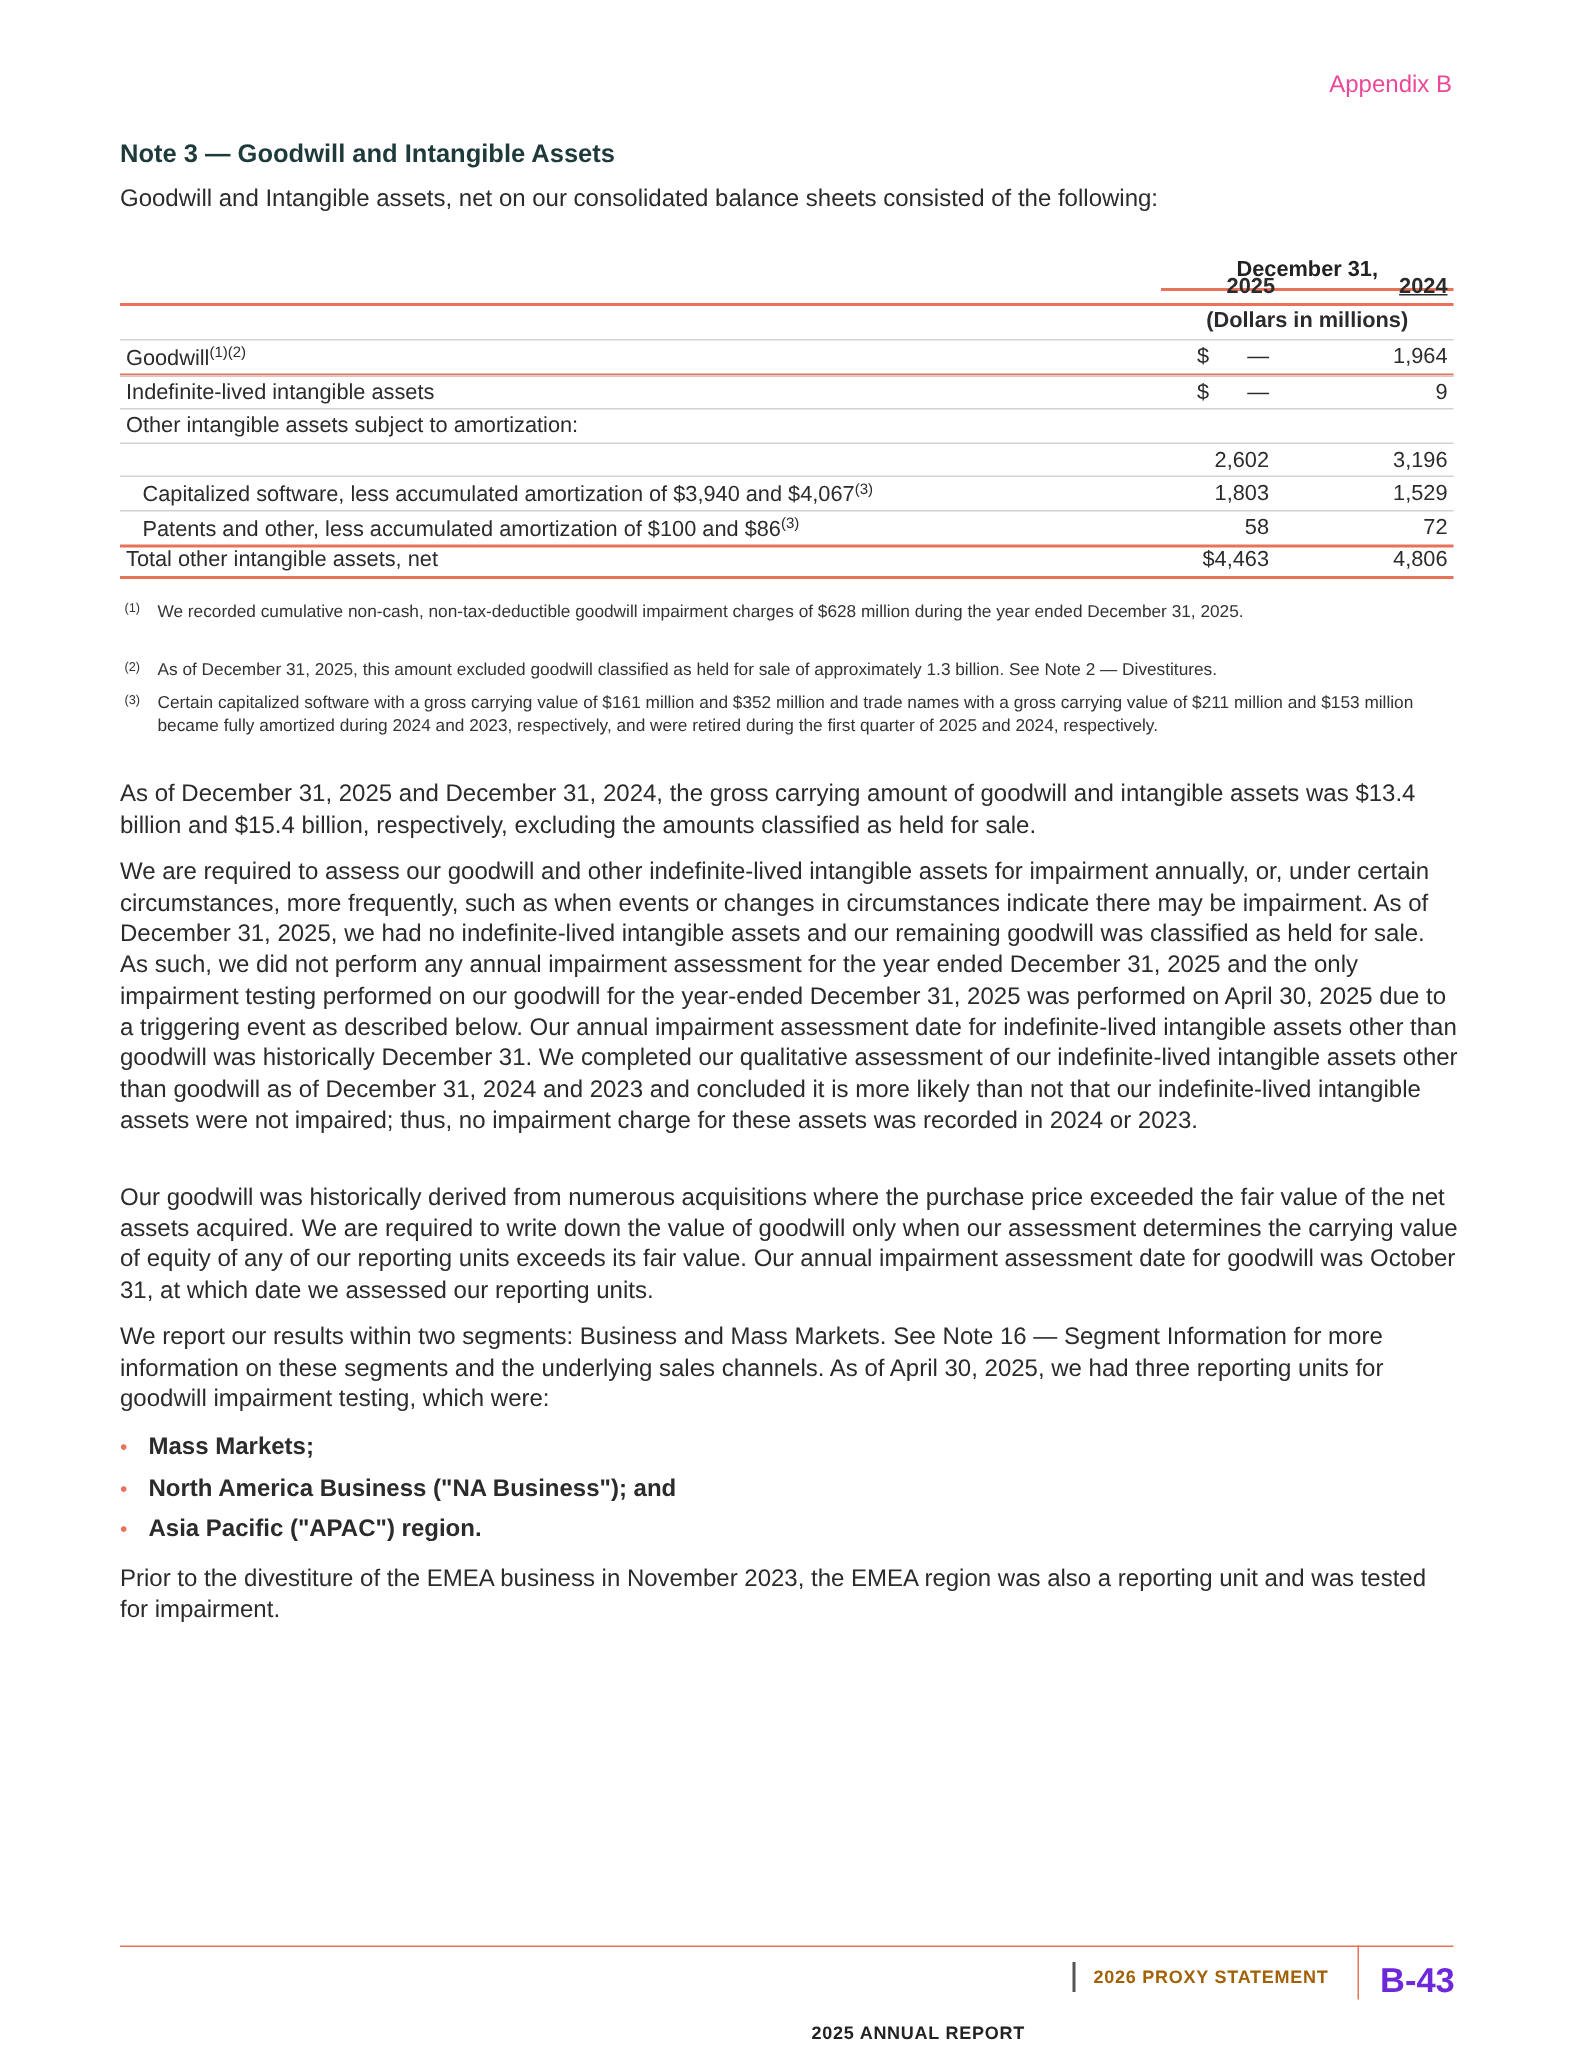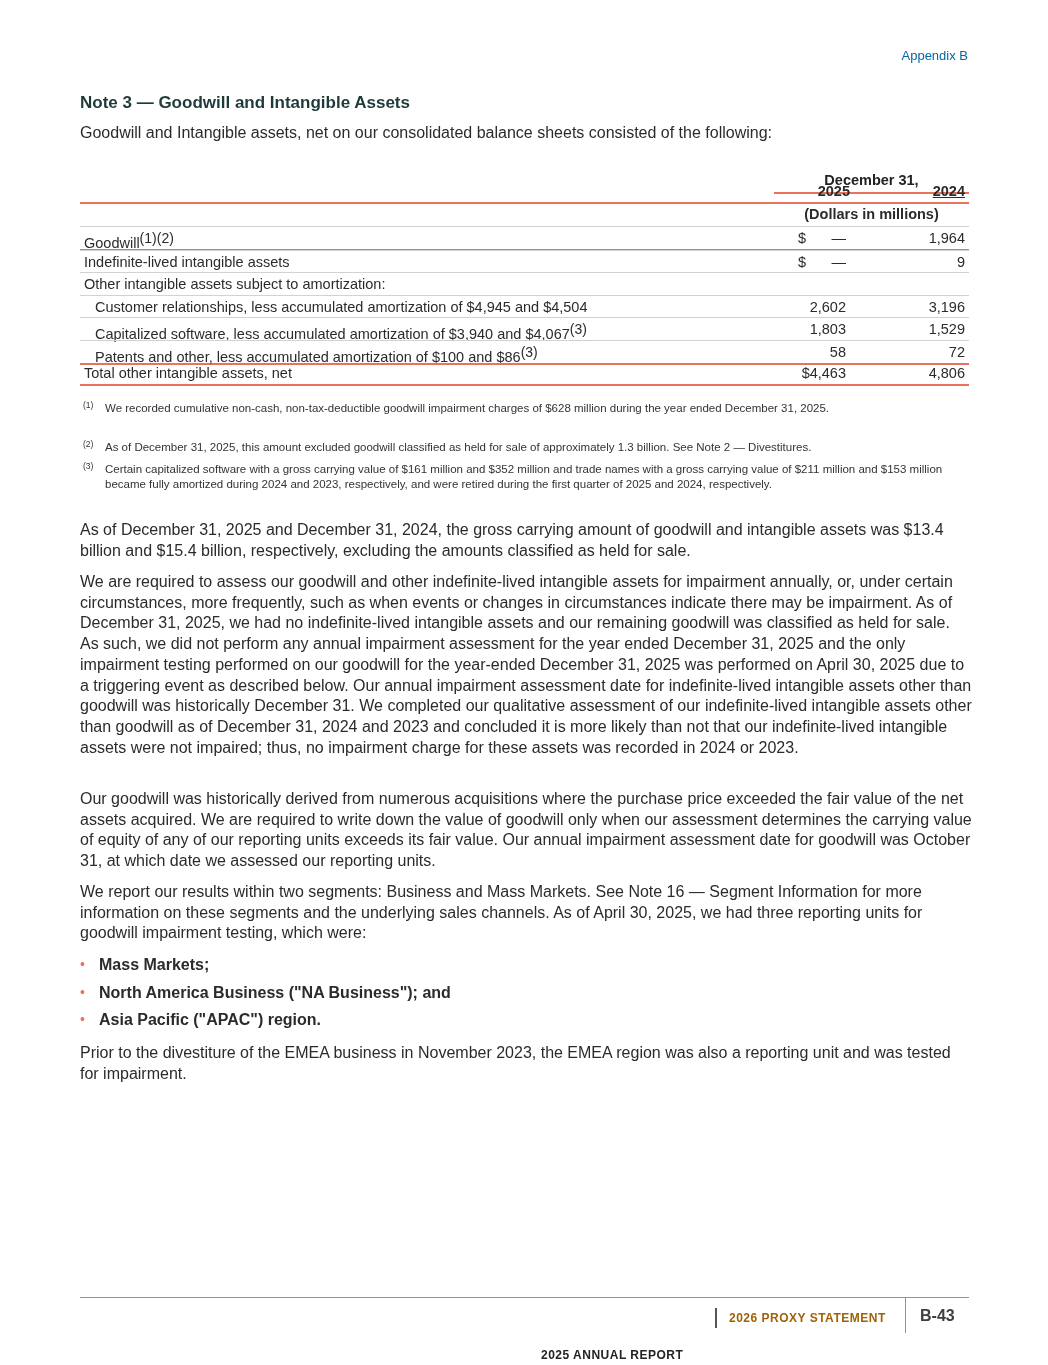--- a/index.html
+++ b/index.html
@@ -3,21 +3,21 @@
 <meta charset="utf-8">
 <style>
   html, body { margin: 0; padding: 0; background: #ffffff; }
   body {
     width: 1048px; height: 1365px; position: relative; overflow: hidden;
     font-family: "Liberation Sans", "DejaVu Sans", sans-serif;
     color: #2b2b2b;
   }
   .appendix {
     position: absolute; right: 80px; top: 48px;
-    font-size: 13px; color: #0369a1; text-align: center;
+    font-size: 16px; color: #ec4899; text-align: center;
   }
   .title {
     position: absolute; left: 80px; top: 93px;
     font-size: 17px; font-weight: bold; color: #1e3a3a;
   }
   .intro {
     position: absolute; left: 80px; top: 124px;
     font-size: 16px; color: #2b2b2b;
   }
   
@@ -39,37 +39,37 @@
   .row {
     position: absolute; left: 0; width: 889px; height: 22px;
     border-top: 1px solid #d2d2d2;
   }
   .row.red-bottom { border-bottom: 2px solid #e8735a; }
   .row .lbl { position: absolute; left: 4px; top: 3px; white-space: nowrap; }
   .row .lbl.indent { left: 15px; }
   .row .dollar { position: absolute; left: 718px; top: 3px; }
   .row .v1 { position: absolute; right: 123px; top: 3px; text-align: right; }
   .row .v2 { position: absolute; right: 4px; top: 3px; text-align: right; }
-  sup { font-size: 14px; vertical-align: 5px; }
+  sup { font-size: 10px; vertical-align: 5px; }
   
   .fn { position: absolute; left: 80px; width: 880px; font-size: 11.5px; color: #333; line-height: 15px; }
   .fn .mark { position: absolute; left: 3px; top: -3px; font-size: 8.5px; }
   .fn .txt { margin-left: 25px; display: block; }
   
   .para { position: absolute; left: 80px; width: 892px; font-size: 16px; line-height: 20.7px; color: #2b2b2b; }
   .bullet { position: absolute; left: 80px; font-size: 16px; color: #2b2b2b; }
   .bullet .dot { position: absolute; left: 0; top: 0; color: #e8735a; font-size: 14px; }
   .bullet .btxt { margin-left: 19px; font-weight: bold; }
   
   .footer-line { position: absolute; left: 80px; width: 889px; top: 1297px; border-top: 1px solid #e8735a; }
   .footer-vline { position: absolute; left: 905px; top: 1297px; height: 36px; border-left: 1px solid #e8735a; }
   .footer-sep { position: absolute; left: 715px; top: 1308px; height: 20px; border-left: 2px solid #555; }
   .footer-ar { position: absolute; left: 541px; top: 1311px; font-size: 12px; font-weight: bold; letter-spacing: 0.5px; color: #222; margin-top: 37px; }
   .footer-ps { position: absolute; left: 729px; top: 1311px; font-size: 12px; font-weight: bold; letter-spacing: 0.5px; color: #a16207; }
-  .footer-pg { position: absolute; left: 920px; top: 1307px; font-size: 16px; font-weight: bold; color: #404040; }
+  .footer-pg { position: absolute; left: 920px; top: 1307px; font-size: 23px; font-weight: bold; color: #6d28d9; }
 </style>
 </head>
 <body>
 
 <div class="appendix">Appendix B</div>
 
 <div class="title">Note 3 — Goodwill and Intangible Assets</div>
 <div class="intro">Goodwill and Intangible assets, net on our consolidated balance sheets consisted of the following:</div>
 
 <div class="tbl">
@@ -90,21 +90,20 @@
   <div class="row" style="top:90px;">
     <span class="lbl">Indefinite-lived intangible assets</span>
     <span class="dollar">$</span>
     <span class="v1">—</span>
     <span class="v2">9</span>
   </div>
   <div class="row" style="top:112px;">
     <span class="lbl">Other intangible assets subject to amortization:</span>
   </div>
   <div class="row" style="top:135px;">
-    <span class="lbl indent">Customer relationships, less accumulated amortization of $4,945 and $4,504</span>
     <span class="v1">2,602</span>
     <span class="v2">3,196</span>
   </div>
   <div class="row" style="top:157px;">
     <span class="lbl indent"><span>Capitalized software, less accumulated amortization of $3,940 and $4,067</span><sup>(3)</sup></span>
     <span class="v1">1,803</span>
     <span class="v2">1,529</span>
   </div>
   <div class="row red-bottom" style="top:180px;">
     <span class="lbl indent"><span>Patents and other, less accumulated amortization of $100 and $86</span><sup>(3)</sup></span>

